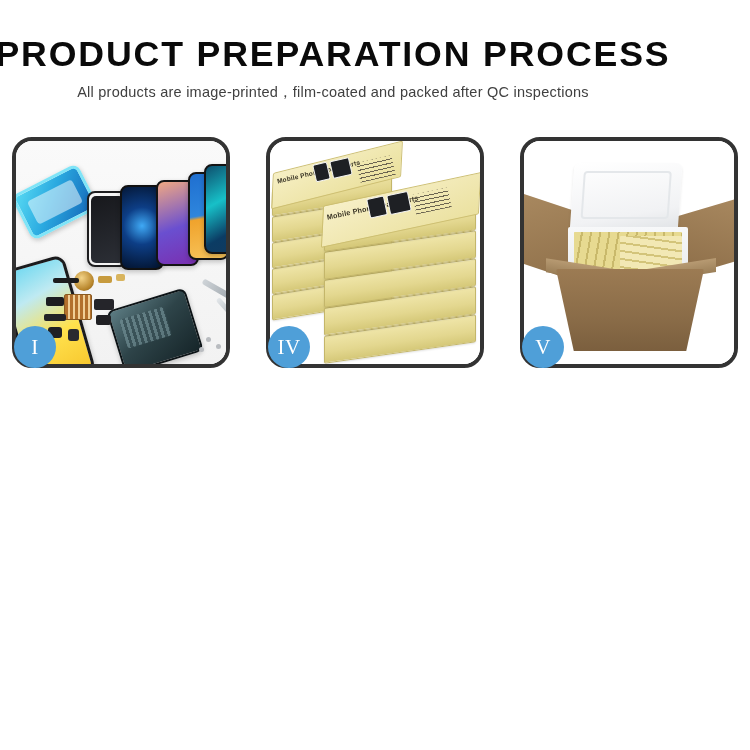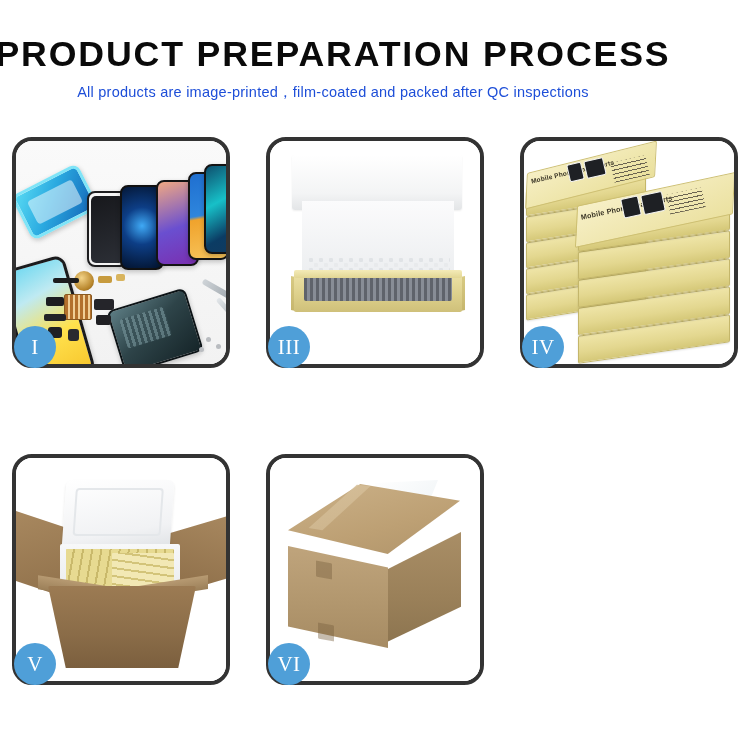--- a/index.html
+++ b/index.html
@@ -13,21 +13,21 @@
   
   .header{padding-top:34px;text-align:center;}
   .title{
     font-family:"Liberation Sans",sans-serif;
     font-size:35px;font-weight:bold;color:#0a0a0a;
     letter-spacing:1.8px;line-height:40px;
     transform:scaleX(1.02);
   }
   .subtitle{
     font-family:"Liberation Sans",sans-serif;
-    font-size:14.5px;font-weight:normal;color:#1d4ed8;
+    font-size:14.5px;font-weight:normal;color:#404040;
     letter-spacing:.25px;margin-top:9px;line-height:18px;
   }
 
   
   .grid{
     position:absolute;left:12px;top:137px;
     width:726px;height:548px;
     display:grid;
     grid-template-columns:218px 218px 218px;
     grid-template-rows:231px 231px;
@@ -375,33 +375,20 @@
         <div class="tool"></div>
         <div class="tool2"></div>
         <div class="screw s1"></div>
         <div class="screw s2"></div>
         <div class="screw s3"></div>
       </div>
       <div class="badge">I</div>
     </div>
 
 
-    <div class="panel">
-      <div class="panel-inner p3">
-        <div class="foam-lid"></div>
-        <div class="foam-body"></div>
-        <div class="foam-grain"></div>
-        <div class="box3-flapL"></div>
-        <div class="box3-flapR"></div>
-        <div class="box3-body"></div>
-        <div class="box3-inner"></div>
-        <div class="box3-lip"></div>
-      </div>
-      <div class="badge">III</div>
-    </div>
 
     <div class="panel">
       <div class="panel-inner p4">
         <div class="stack">
           <div class="sbox lb5"></div>
           <div class="sbox lb4"></div>
           <div class="sbox lb3"></div>
           <div class="sbox lb2"></div>
           <div class="sbox lb1"></div>
           <div class="lidTop"></div>
@@ -433,27 +420,15 @@
         <div class="v-foambox"></div>
         <div class="v-cont"></div>
         <div class="v-cont2"></div>
         <div class="v-lipL"></div>
         <div class="v-lipR"></div>
         <div class="v-body"></div>
       </div>
       <div class="badge">V</div>
     </div>
 
-    <div class="panel">
-      <div class="panel-inner p6">
-        <div class="c-wrap"></div>
-        <div class="c-top"></div>
-        <div class="c-tape-top"></div>
-        <div class="c-side"></div>
-        <div class="c-front"></div>
-        <div class="c-tab ct1"></div>
-        <div class="c-tab ct2"></div>
-      </div>
-      <div class="badge">VI</div>
-    </div>
 
   </div>
 </div>
 
 </body></html>

